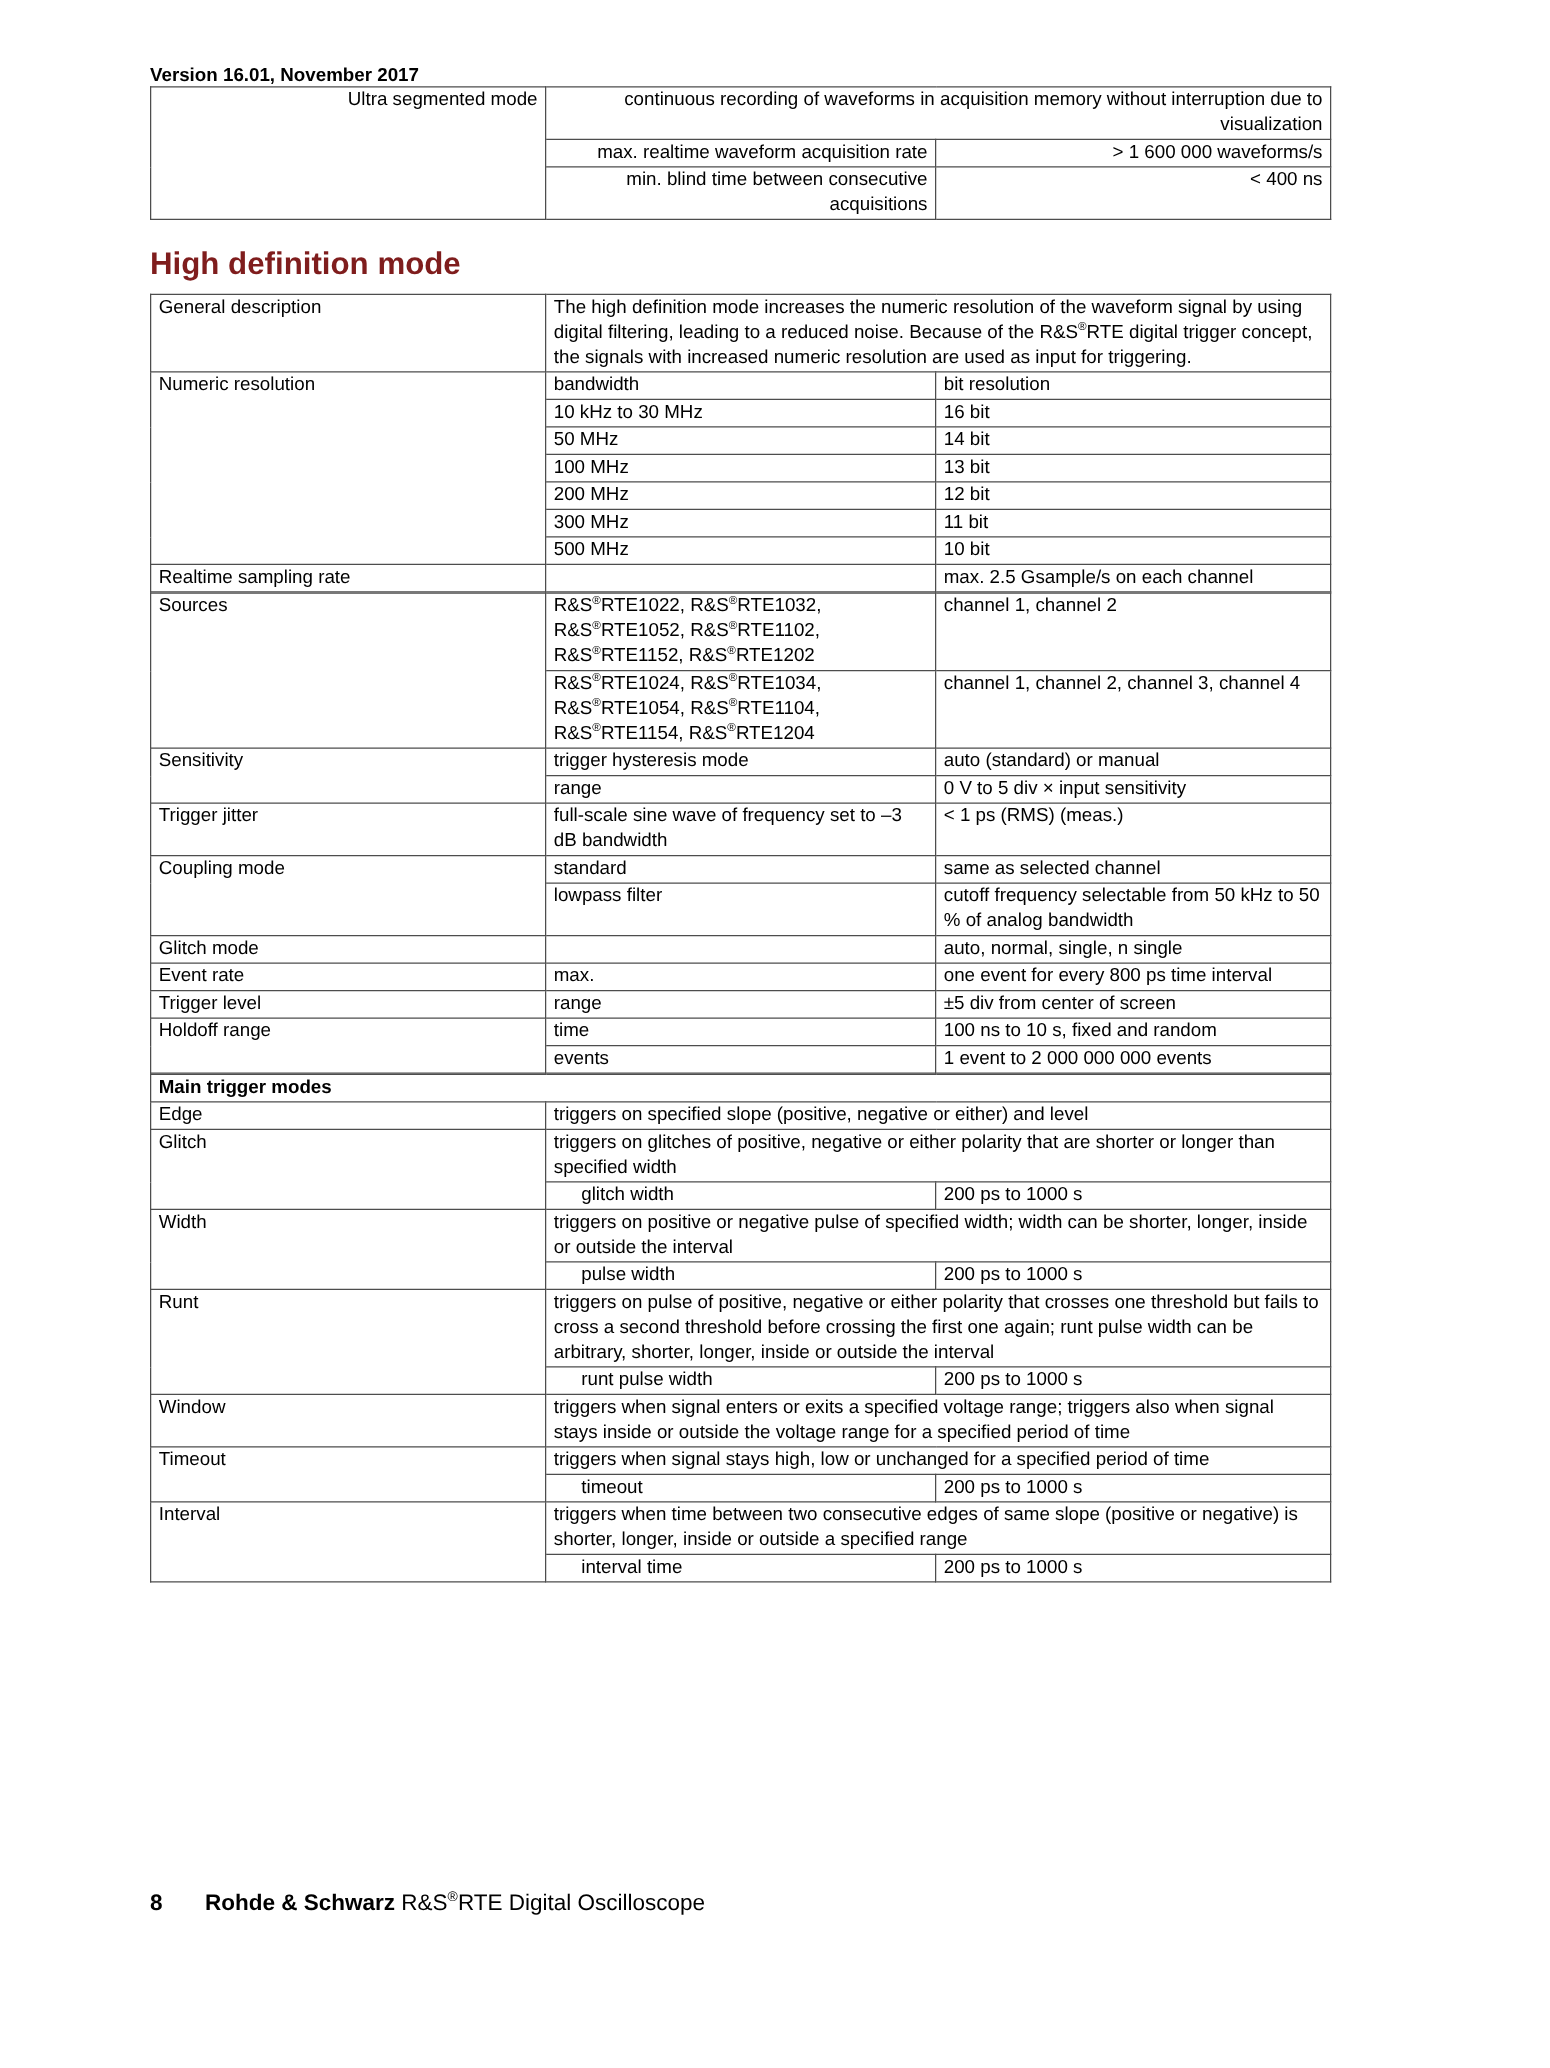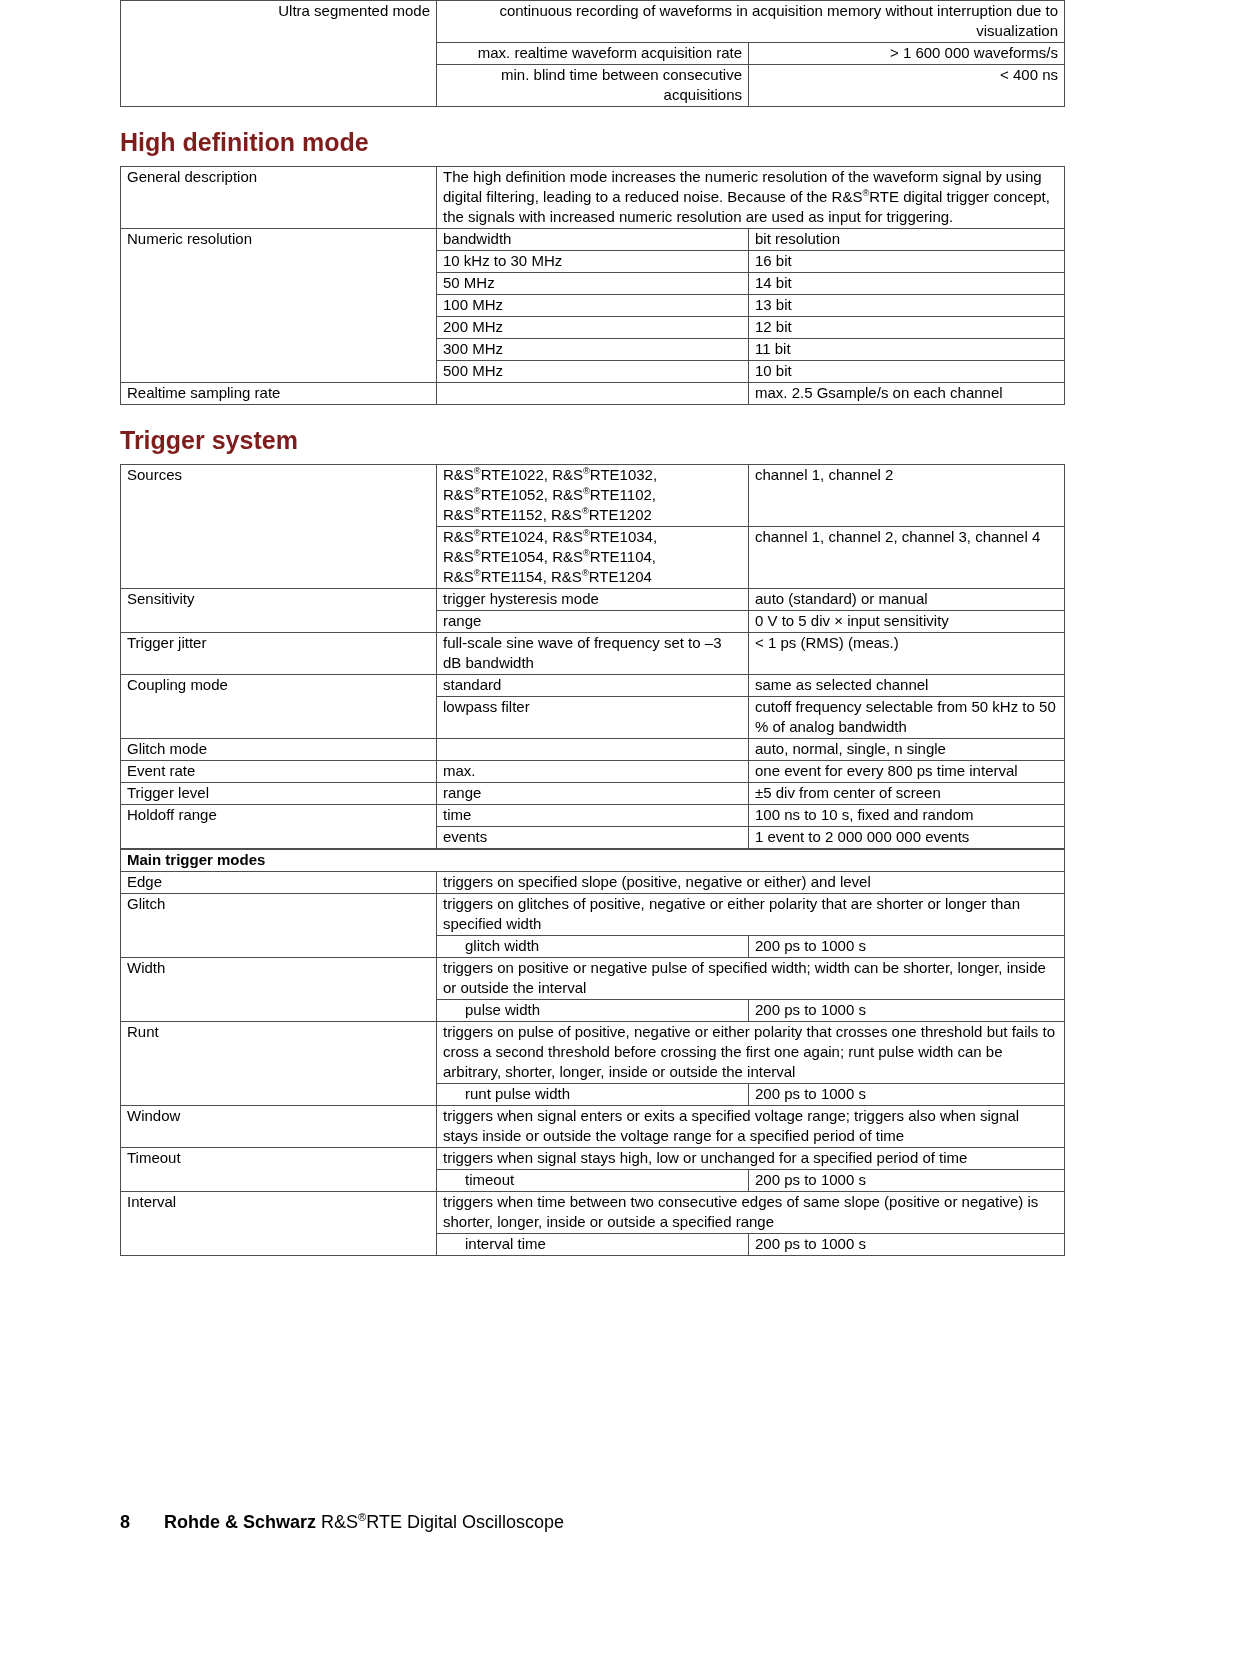--- a/index.html
+++ b/index.html
@@ -55,20 +55,21 @@
     font-size: 18px;
   }
   .footer .pagenum { font-weight: 700; margin-right: 34px; }
   .footer .brand { font-weight: 700; }
 </style>
 </head>
 <body>
 
 <div class="content">
 
+  <div class="version">Version 16.01, November 2017</div>
 
   <table class="spec t1">
     <colgroup>
         <col style="width:316px">
         <col style="width:312px">
         <col style="width:316px">
       </colgroup>
     <tbody>
       <tr>
         <td rowspan="3">Ultra segmented mode</td>
@@ -128,21 +129,20 @@
         <td>10 bit</td>
       </tr>
       <tr>
         <td>Realtime sampling rate</td>
         <td></td>
         <td>max. 2.5 Gsample/s on each channel</td>
       </tr>
     </tbody>
   </table>
 
-  <h1 class="section-title">Trigger system</h1>
 
   <table class="spec">
     <colgroup>
         <col style="width:316px">
         <col style="width:312px">
         <col style="width:316px">
       </colgroup>
     <tbody>
       <tr>
         <td rowspan="2">Sources</td>

